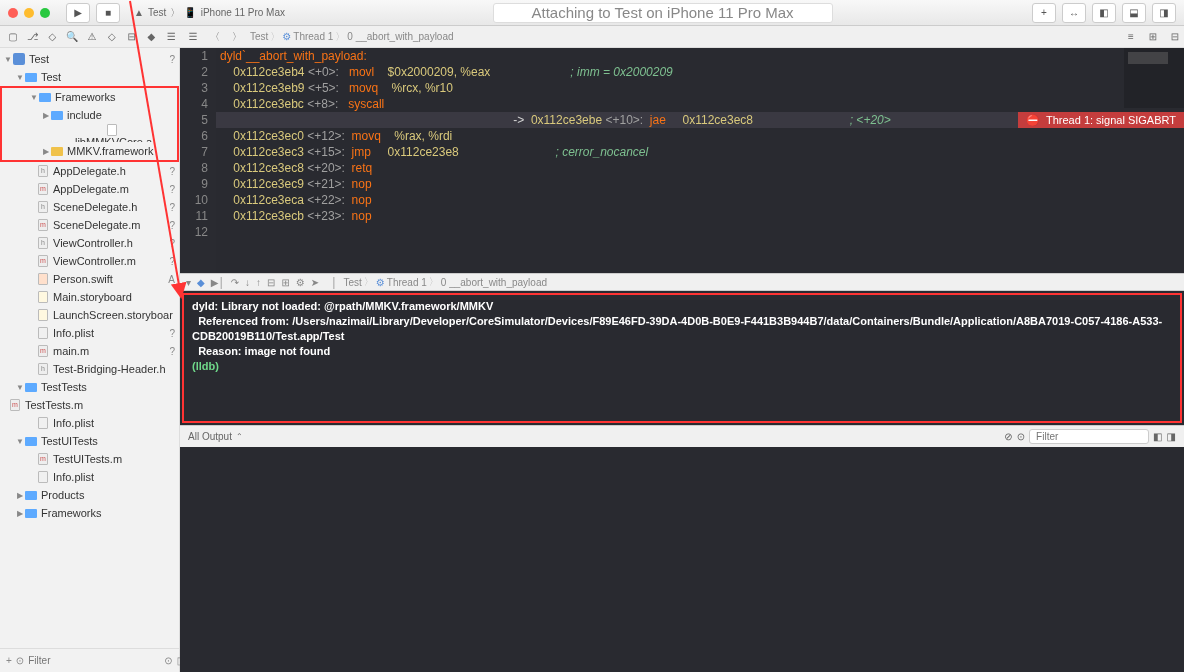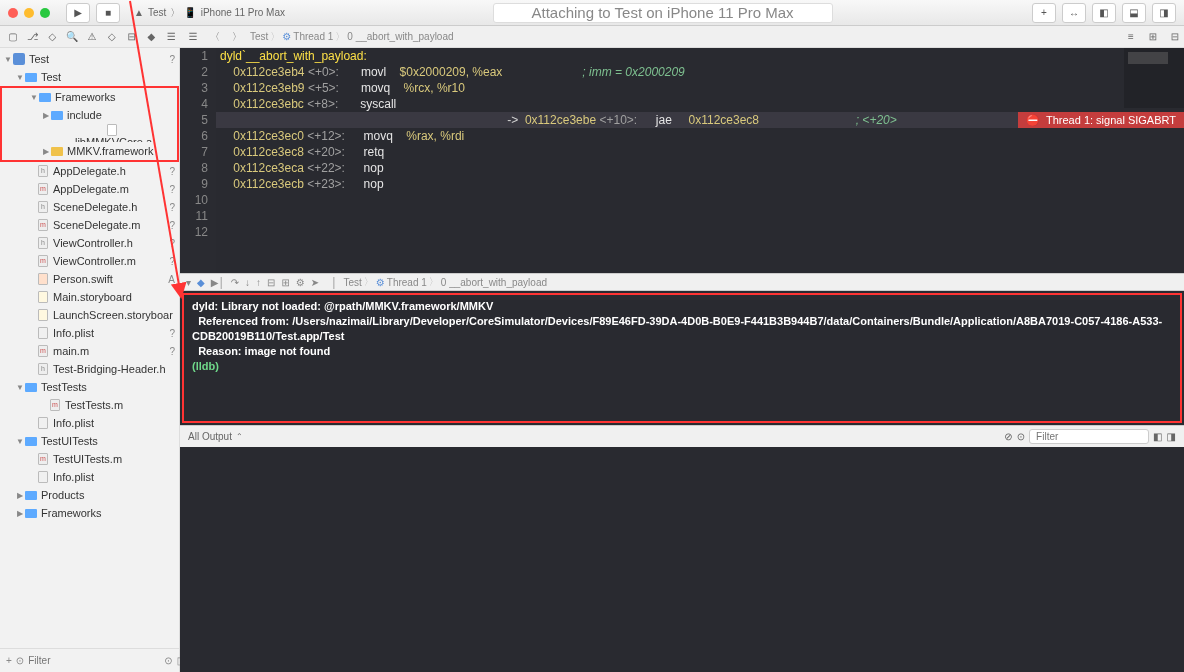--- a/index.html
+++ b/index.html
@@ -45,24 +45,24 @@
 
 
 .editor-area { flex: 1; display: flex; flex-direction: column; position: relative; background: #292a30; }
 .code-view { flex: 1; display: flex; font-family: Menlo, Monaco, monospace; font-size: 12px; line-height: 16px; color: #d4d4d4; position: relative; }
 .gutter { width: 36px; text-align: right; padding-right: 8px; color: #888; background: #2a2b31; }
 .code-lines { flex: 1; }
 .code-line { height: 16px; white-space: pre; padding-left: 4px; }
 .code-line.highlighted { background: #3a3942; text-align: center; }
 .addr { color: #d9c97c; }
 .off { color: #a0a0a0; }
-.instr { color: #e5e5e5; margin-left: 12px; }
+.instr { color: #f97316; }
 .num { color: #d9c97c; }
 .cmt { color: #7ec090; font-style: italic; }
-.funcname { color: #fde047; }
+.funcname { color: #f97316; }
 .thread-badge { position: absolute; right: 0; background: #c43d3d; color: #fff; padding: 0 8px; height: 16px; display: flex; align-items: center; font-size: 11px; }
 .minimap { position: absolute; right: 0; top: 0; width: 60px; height: 60px; background: #1e1f24; opacity: 0.6; }
 .minimap-content { width: 40px; height: 12px; background: #555; margin: 4px; }
 
 
 .debug-toolbar { height: 18px; background: #f0f0f0; border-top: 1px solid #ccc; border-bottom: 1px solid #ccc; display: flex; align-items: center; padding: 0 6px; gap: 6px; font-size: 10px; color: #888; }
 .debug-breadcrumb { flex: 1; display: flex; align-items: center; gap: 2px; }
 
 
 .console-wrapper { position: relative; }
@@ -293,21 +293,21 @@
           <span class="tree-marker"></span>
         </div>
         <div class="tree-item" style="padding-left: 16px;">
           <span class="tree-disc">▼</span>
           <span class="tree-icon">
             <div class="folder-icon"></div>
           </span>
           <span class="tree-label">TestTests</span>
           <span class="tree-marker"></span>
         </div>
-        <div class="tree-item" style="padding-left: 28px; margin-left: 12px;">
+        <div class="tree-item" style="">
           <span class="tree-disc"></span>
           <span class="tree-icon">
             <div class="file-icon" style="background:#eee;font-size:7px;text-align:center;line-height:10px;color:#c55">m</div>
           </span>
           <span class="tree-label">TestTests.m</span>
           <span class="tree-marker"></span>
         </div>
         <div class="tree-item" style="padding-left: 28px;">
           <span class="tree-disc"></span>
           <span class="tree-icon">
@@ -383,21 +383,23 @@
           <div class="code-line">12</div>
         </div>
       <div class="code-lines" id="code-lines" style="position: relative;">
           <div class="code-line"><span class="funcname">dyld`__abort_with_payload:</span></div>
           <div class="code-line">    <span class="addr">0x112ce3eb4</span> <span class="off">&lt;+0&gt;:  </span> <span class="instr">movl    </span><span class="num">$0x2000209, %eax</span>                        <span class="cmt">; imm = 0x2000209</span></div>
           <div class="code-line">    <span class="addr">0x112ce3eb9</span> <span class="off">&lt;+5&gt;:  </span> <span class="instr">movq    </span><span class="num">%rcx, %r10</span></div>
           <div class="code-line">    <span class="addr">0x112ce3ebc</span> <span class="off">&lt;+8&gt;:  </span> <span class="instr">syscall </span></div>
           <div class="thread-badge" style="top: 64px;"><span style="margin-right:6px">⛔</span>Thread 1: signal SIGABRT</div>
           <div class="code-line highlighted">-&gt;  <span class="addr">0x112ce3ebe</span> <span class="off">&lt;+10&gt;: </span> <span class="instr">jae     </span><span class="num">0x112ce3ec8</span>                             <span class="cmt">; &lt;+20&gt;</span></div>
           <div class="code-line">    <span class="addr">0x112ce3ec0</span> <span class="off">&lt;+12&gt;: </span> <span class="instr">movq    </span><span class="num">%rax, %rdi</span></div>
+          <div class="code-line">    <span class="addr">0x112ce3ec3</span> <span class="off">&lt;+15&gt;: </span> <span class="instr">jmp     </span><span class="num">0x112ce23e8</span>                             <span class="cmt">; cerror_nocancel</span></div>
           <div class="code-line">    <span class="addr">0x112ce3ec8</span> <span class="off">&lt;+20&gt;: </span> <span class="instr">retq    </span></div>
+          <div class="code-line">    <span class="addr">0x112ce3ec9</span> <span class="off">&lt;+21&gt;: </span> <span class="instr">nop     </span></div>
           <div class="code-line">    <span class="addr">0x112ce3eca</span> <span class="off">&lt;+22&gt;: </span> <span class="instr">nop     </span></div>
           <div class="code-line">    <span class="addr">0x112ce3ecb</span> <span class="off">&lt;+23&gt;: </span> <span class="instr">nop     </span></div>
           <div class="code-line"></div>
         </div>
       <div class="minimap">
           <div class="minimap-content"></div>
         </div>
     </div>
 
     <div class="debug-toolbar">

